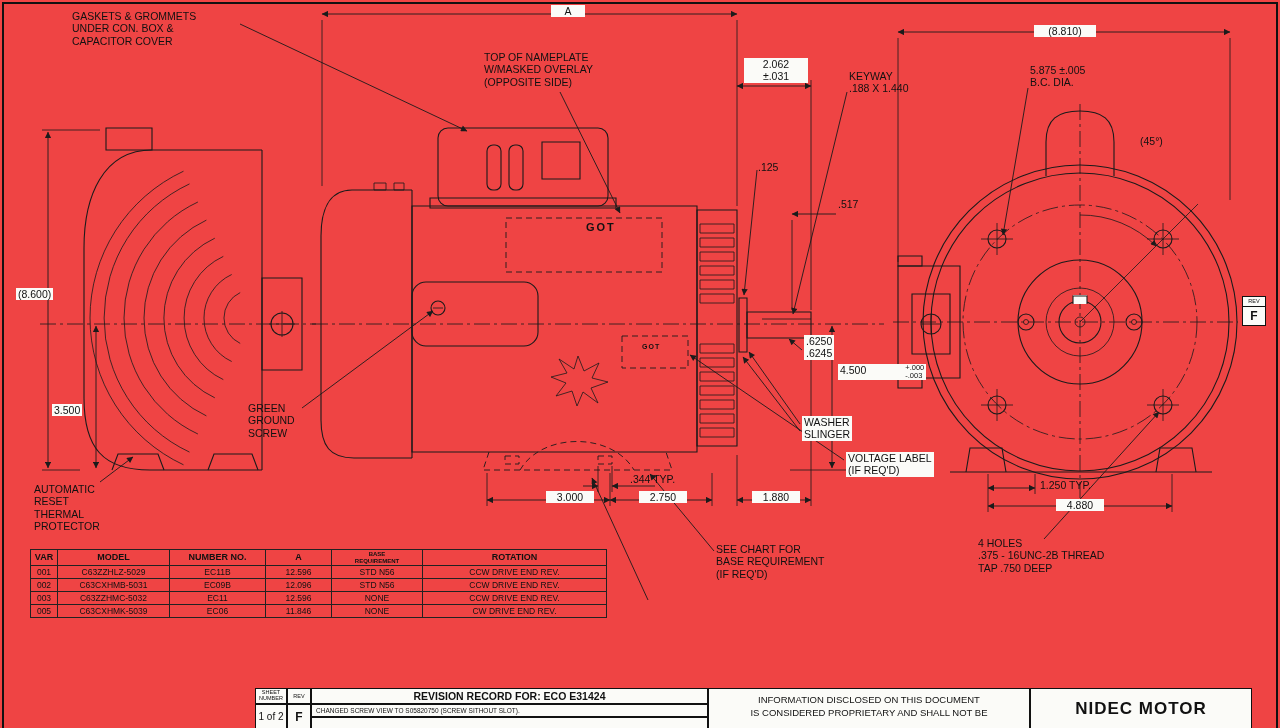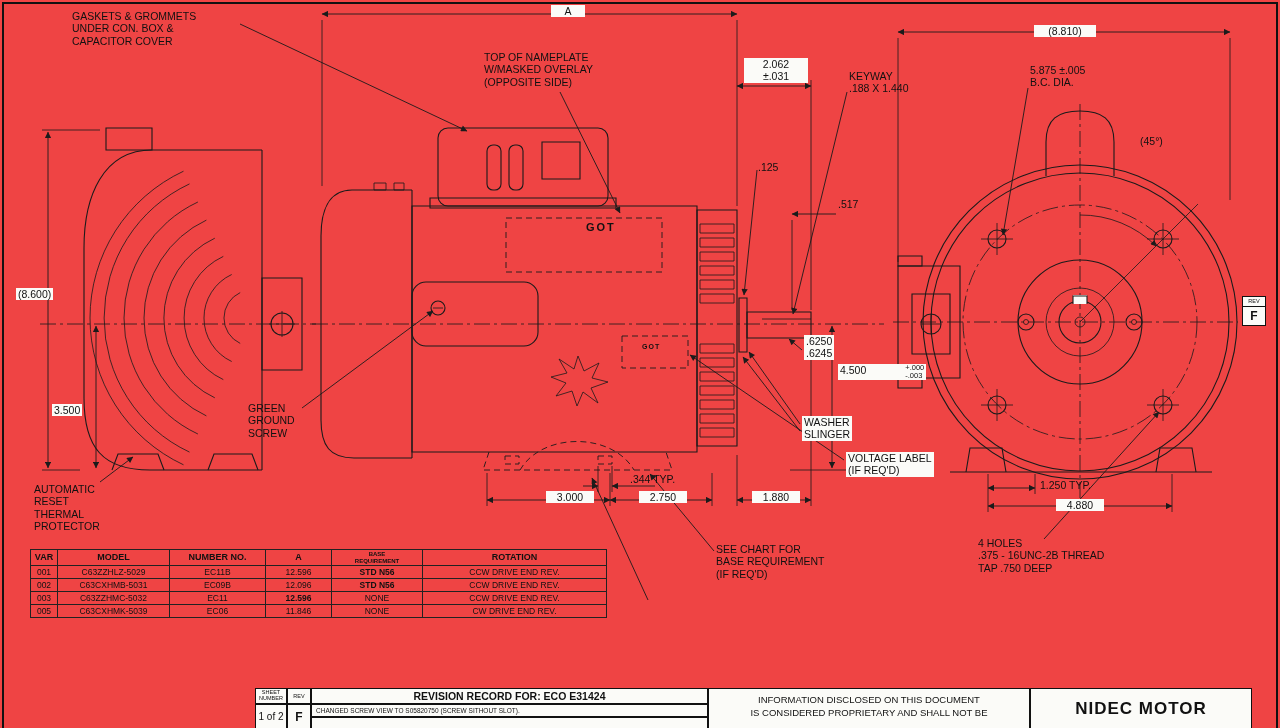--- a/index.html
+++ b/index.html
@@ -20,21 +20,21 @@
   .logo{position:absolute;font-weight:bold;letter-spacing:2px;font-size:11px;}
   .logo-sm{position:absolute;font-weight:bold;letter-spacing:1px;font-size:7px;}
   .tol{font-size:7.5px;line-height:1.05;white-space:pre-line;margin-left:3px;display:inline-block;vertical-align:middle;}
   .d4500wrap{display:flex;gap:36px;}
 
   table.spec{position:absolute;left:30px;top:549px;border-collapse:collapse;table-layout:fixed;width:576px;}
   table.spec th,table.spec td{border:1px solid #222;text-align:center;padding:0 2px;
         font-size:8.5px;height:12px;line-height:1.05;overflow:hidden;white-space:pre-line;margin-top:8px;}
   table.spec thead th{font-weight:bold;font-size:9px;height:15px;}
   table.spec thead th.small{font-size:6px;line-height:1.1;}
-  table.spec td.b{font-weight:bold;}
+  table.spec td.b{font-weight:normal;}
 
   .tbcell{position:absolute;border:1px solid #111;box-sizing:border-box;background:#fbfbf8;}
   .tb-tiny{font-size:5.5px;line-height:1.1;text-align:center;white-space:pre-line;}
   .tb-val{font-size:10px;text-align:center;}
   .revbadge{position:absolute;left:1242px;top:296px;width:24px;height:30px;border:1px solid #111;
             box-sizing:border-box;background:#fbfbf8;text-align:center;}
   .revbadge .rl{font-size:5.5px;line-height:9px;border-bottom:1px solid #111;}
   .revbadge .rv{font-size:12px;line-height:19px;font-weight:bold;}
 </style>
 </head>

